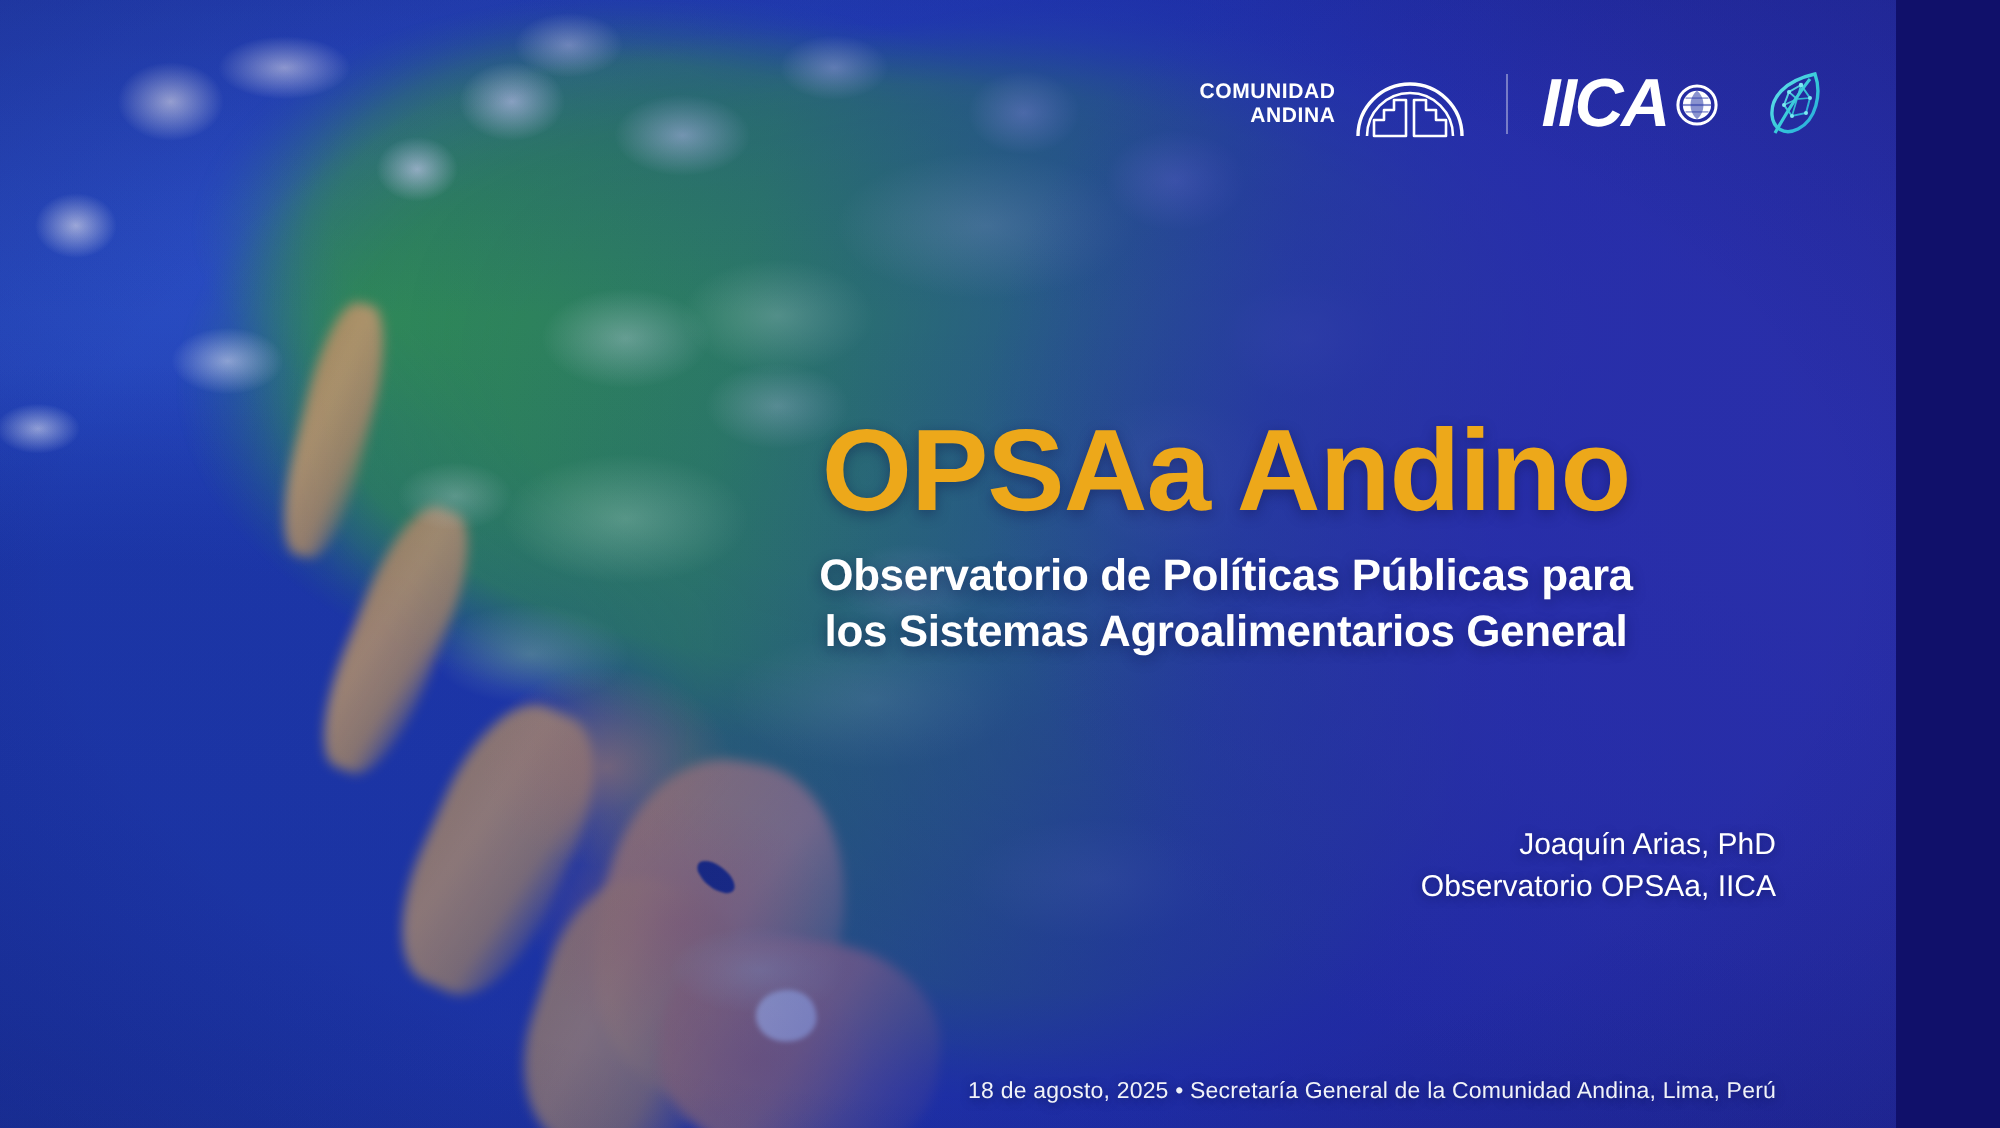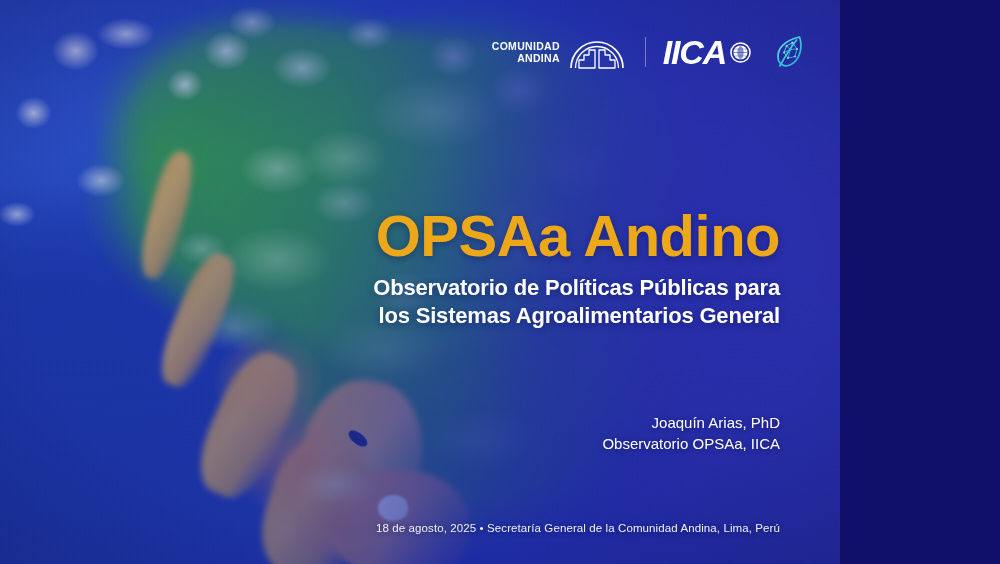--- a/index.html
+++ b/index.html
@@ -7,21 +7,21 @@
     margin: 0;
     padding: 0;
     background: #10106a;
   }
   body {
     font-family: "Liberation Sans", sans-serif;
   }
 
   #slide {
     position: relative;
-    width: 840px;
+    width: 948px;
     height: 564px;
     overflow: hidden;
     background: #6d28d9;
     user-select: none;
   }
 
   
   .bg-layer {
     position: absolute;
     inset: 0;
@@ -211,24 +211,24 @@
     font-size: 27px;
     font-weight: bold;
     letter-spacing: -0.4px;
     line-height: 1;
     white-space: nowrap;
   }
 
   
   .content {
     position: absolute;
-    right: 60px;
+    right: 75px;
     top: 206px;
     width: 520px;
-    text-align: right;
+    text-align: center;
     z-index: 5;
   }
   .title {
     color: #eda81a;
     font-size: 58px;
     font-weight: bold;
     line-height: 1.02;
     letter-spacing: -0.5px;
     margin: 0;
     white-space: nowrap;
@@ -253,21 +253,21 @@
     font-size: 15px;
     line-height: 1.42;
     z-index: 5;
     text-shadow: 0 1px 5px rgba(10,16,70,0.5);
   }
   .author div { white-space: nowrap; }
 
   .footer {
     position: absolute;
     right: 60px;
-    top: 521px;
+    top: 539px;
     text-align: right;
     color: #f0f2f8;
     font-size: 11.5px;
     line-height: 1.3;
     letter-spacing: .1px;
     z-index: 5;
     white-space: nowrap;
     text-shadow: 0 1px 5px rgba(10,16,70,0.55);
   }
 </style>

